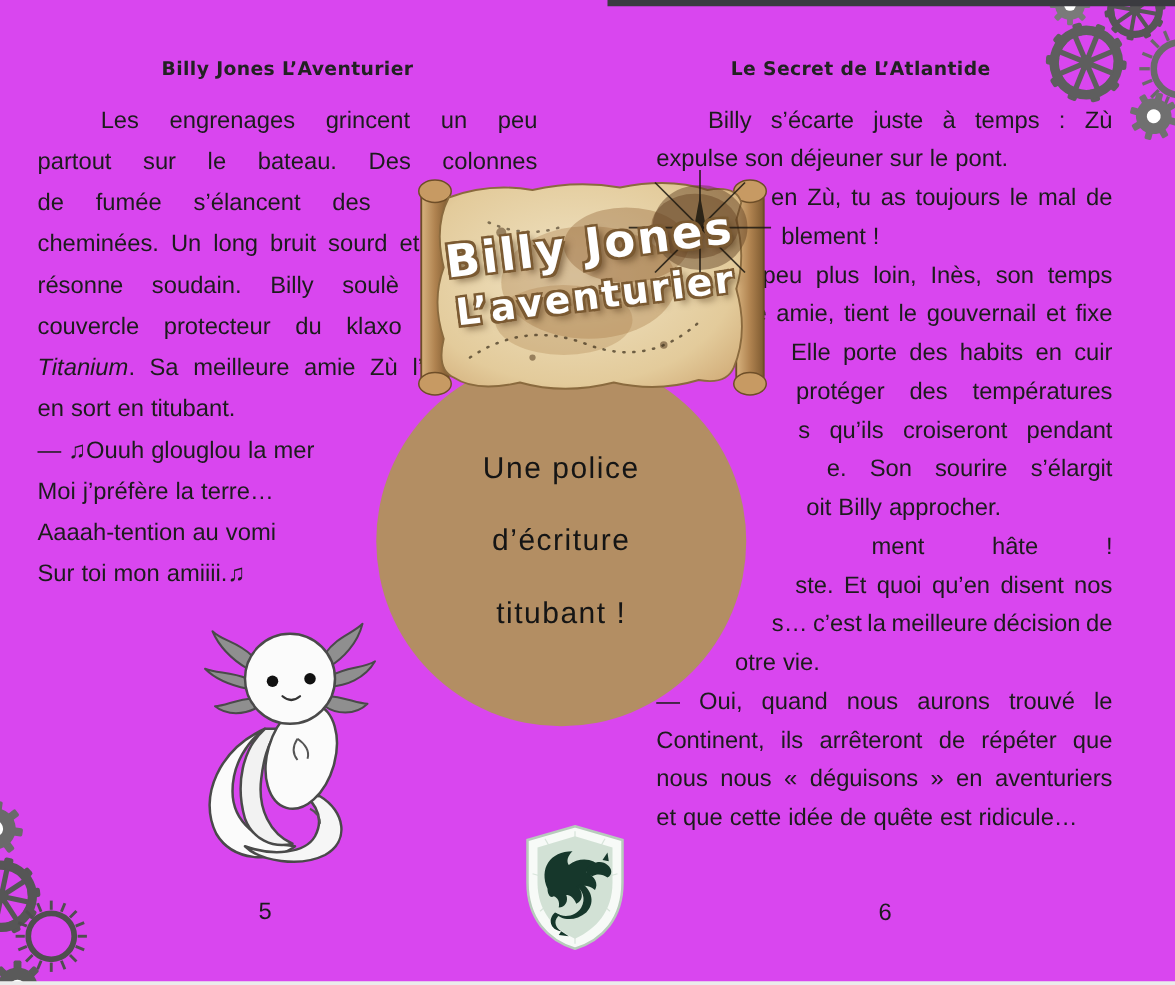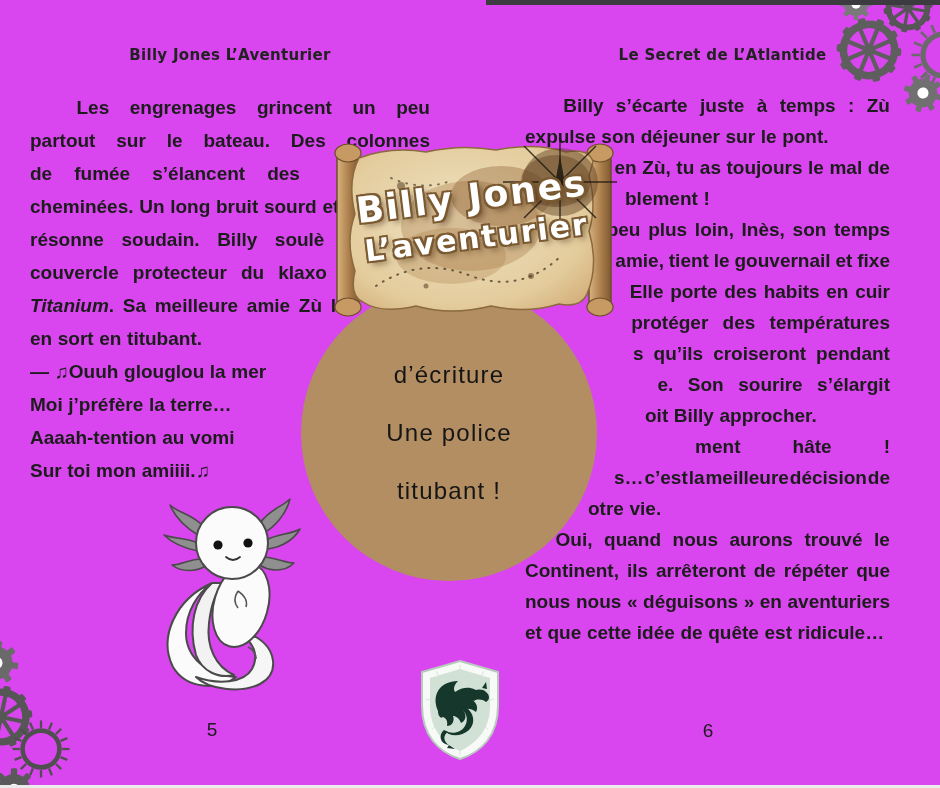--- a/index.html
+++ b/index.html
@@ -7,25 +7,25 @@
          font-family:"Liberation Sans",sans-serif;color:#1c1c1c;}
 
   
   .top-bar{position:absolute;left:486px;top:0;width:454px;height:5px;background:#3b3b40;z-index:9;}
   .bottom-strip{position:absolute;left:0;bottom:0;width:940px;height:3px;background:#ebebeb;z-index:9;}
 
   
   .page-header{position:absolute;top:46px;font-family:"DejaVu Sans",sans-serif;
                font-size:15px;font-weight:700;letter-spacing:.3px;color:#222;text-align:center;z-index:1;}
   .header-left{left:30px;width:400px;}
-  .header-right{left:540px;width:365px;}
+  .header-right{left:506px;width:365px;}
   .lines{position:absolute;top:86px;z-index:1;font-size:19px;}
   .lines-left{left:30px;width:400px;}
   .lines-right{left:525px;width:365px;}
-  .tline{display:flex;align-items:flex-end;white-space:pre;height:33px;font-weight:bold;}
+  .tline{display:flex;align-items:flex-start;white-space:pre;height:33px;}
   .lines-right .tline{height:31px;}
   .tline .w{margin-right:5.6px;}
   .tline.just{justify-content:space-between;}
   .tline.just .w{margin-right:0;}
   .gap{flex:0 0 auto;height:1px;}
   .page-num{position:absolute;width:44px;text-align:center;font-size:19px;color:#1c1c1c;z-index:1;}
   .num-left{left:190px;top:719px;}
   .num-right{left:686px;top:720px;}
 
   
@@ -80,20 +80,21 @@
       <div class="tline just"><span class="gap" style="width: 84px;"></span><span class="w">en</span><span class="w">Zù,</span><span class="w">tu</span><span class="w">as</span><span class="w">toujours</span><span class="w">le</span><span class="w">mal</span><span class="w">de</span></div>
       <div class="tline"><span class="gap" style="width: 100px;"></span><span class="w">blement</span><span class="w">!</span></div>
       <div class="tline just"><span class="gap" style="width: 74px;"></span><span class="w">peu</span><span class="w">plus</span><span class="w">loin,</span><span class="w">Inès,</span><span class="w">son</span><span class="w">temps</span></div>
       <div class="tline just"><span class="gap" style="width: 70px;"></span><span class="w">e</span><span class="w">amie,</span><span class="w">tient</span><span class="w">le</span><span class="w">gouvernail</span><span class="w">et</span><span class="w">fixe</span></div>
       <div class="tline just"><span class="gap" style="width: 98px;"></span><span class="w">Elle</span><span class="w">porte</span><span class="w">des</span><span class="w">habits</span><span class="w">en</span><span class="w">cuir</span></div>
       <div class="tline just"><span class="gap" style="width: 92px;"></span><span class="w">protéger</span><span class="w">des</span><span class="w">températures</span></div>
       <div class="tline just"><span class="gap" style="width: 98px;"></span><span class="w">s</span><span class="w">qu’ils</span><span class="w">croiseront</span><span class="w">pendant</span></div>
       <div class="tline just"><span class="gap" style="width: 118px;"></span><span class="w">e.</span><span class="w">Son</span><span class="w">sourire</span><span class="w">s’élargit</span></div>
       <div class="tline"><span class="gap" style="width: 120px;"></span><span class="w">oit</span><span class="w">Billy</span><span class="w">approcher.</span></div>
       <div class="tline just"><span class="gap" style="width: 118px;"></span><span class="w">ment</span><span class="w">hâte</span><span class="w">!</span></div>
+      <div class="tline just"><span class="gap" style="width: 103px;"></span><span class="w">ste.</span><span class="w">Et</span><span class="w">quoi</span><span class="w">qu’en</span><span class="w">disent</span><span class="w">nos</span></div>
       <div class="tline just"><span class="gap" style="width: 88px;"></span><span class="w">s…</span><span class="w">c’est</span><span class="w">la</span><span class="w">meilleure</span><span class="w">décision</span><span class="w">de</span></div>
       <div class="tline"><span class="gap" style="width: 63px;"></span><span class="w">otre</span><span class="w">vie.</span></div>
       <div class="tline just"><span class="w">—</span><span class="w">Oui,</span><span class="w">quand</span><span class="w">nous</span><span class="w">aurons</span><span class="w">trouvé</span><span class="w">le</span></div>
       <div class="tline just"><span class="w">Continent,</span><span class="w">ils</span><span class="w">arrêteront</span><span class="w">de</span><span class="w">répéter</span><span class="w">que</span></div>
       <div class="tline just"><span class="w">nous</span><span class="w">nous</span><span class="w">«</span><span class="w">déguisons</span><span class="w">»</span><span class="w">en</span><span class="w">aventuriers</span></div>
       <div class="tline"><span class="w">et</span><span class="w">que</span><span class="w">cette</span><span class="w">idée</span><span class="w">de</span><span class="w">quête</span><span class="w">est</span><span class="w">ridicule…</span></div>
     </div>
   <div class="page-num num-right">6</div>
 
   <svg class="gears-svg" viewBox="0 0 940 788">
@@ -186,22 +187,22 @@
       <circle cx="86" cy="56" r="36"></circle>
       <circle cx="72" cy="58" r="4.6" fill="#111" stroke="none"></circle>
       <circle cx="102" cy="56" r="4.6" fill="#111" stroke="none"></circle>
       <path d="M80,70 Q87,76 94,70" fill="none" stroke="#333" stroke-width="1.8" stroke-linecap="round"></path>
       <path d="M92,104 C98,108 102,114 100,120 M92,104 C88,110 88,116 92,121" fill="none" stroke="#555" stroke-width="1.6"></path>
       <path d="M102,160 Q110,164 110,172" fill="none" stroke="#555" stroke-width="1.6"></path>
     </g>
   </svg>
 
   <div class="badge-circle" style="background: rgb(179, 142, 99);">
+      <div class="badge-line">Une police</div>
       <div class="badge-line">d’écriture</div>
-      <div class="badge-line">Une police</div>
       <div class="badge-line">titubant !</div>
     </div>
 
   <svg class="scroll-svg" viewBox="0 0 286 188">
     <defs>
       <radialGradient id="parchGrad" cx="0.45" cy="0.45" r="0.75">
         <stop offset="0" stop-color="#f0e3c4"></stop>
           <stop offset="0.7" stop-color="#e3cb9b"></stop>
           <stop offset="1" stop-color="#cfa873"></stop>
       </radialGradient>

